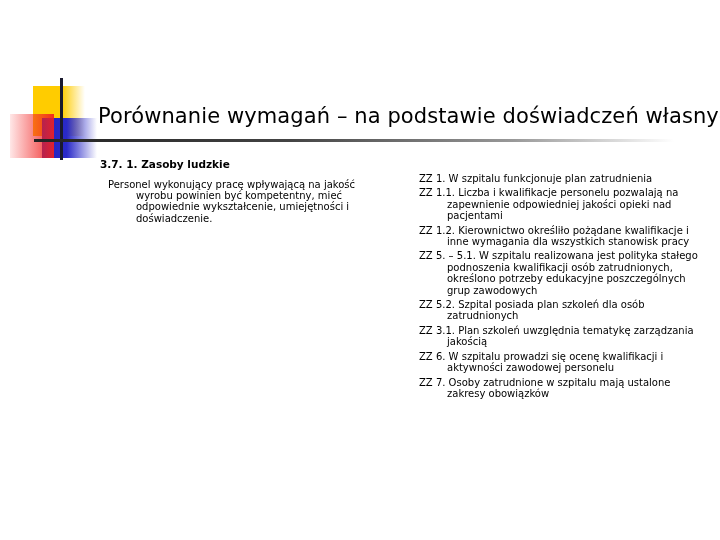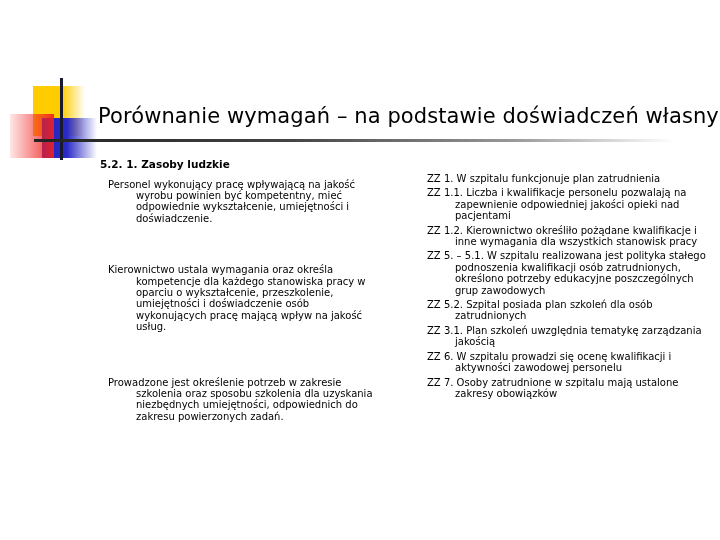--- a/index.html
+++ b/index.html
@@ -18,44 +18,42 @@
     background:linear-gradient(to right,#222 0%,#444 40%,#999 75%,rgba(255,255,255,0) 100%); }
   .title { position:absolute; left:98px; top:104px; font-size:21px; color:#000000;
            white-space:nowrap; letter-spacing:0.1px; }
   .col { position:absolute; top:158px; font-size:10px; line-height:11.4px; }
   .col-left { left:100px; width:285px; }
   .col-right { left:411px; width:300px; top:173px; }
   .hd { font-weight:bold; font-size:10.5px; line-height:12.5px; }
   .para { padding-left:28px; text-indent:-28px; margin:8px; }
   .gap { height:12px; }
   .gap-s { height:4px; }
-  .zz { padding-left:28px; text-indent:-28px; margin:0 0 3px 16px; }
+  .zz { padding-left:28px; text-indent:-28px; margin:0 0 3px 8px; }
 </style>
 </head>
 <body>
 
 <div>
   <div class="deco sq-yellow"></div>
   <div class="deco sq-blue"></div>
   <div class="deco sq-red"></div>
   <div class="deco vline"></div>
   <div class="deco hline"></div>
 
   <div class="title">Porównanie wymagań – na podstawie doświadczeń własnych</div>
 
   <div class="col col-left">
-    <div class="hd">5.2. 1. Zasoby ludzkie</div>
+    <div class="hd">3.7. 1. Zasoby ludzkie</div>
     <p class="para">Personel wykonujący pracę wpływającą na jakość wyrobu powinien być kompetentny, mieć odpowiednie wykształcenie, umiejętności i doświadczenie.</p>
     <div class="gap"></div>
     <div class="gap"></div>
-    <p class="para">Kierownictwo ustala wymagania oraz określa kompetencje dla każdego stanowiska pracy w oparciu o wykształcenie, przeszkolenie, umiejętności i doświadczenie osób wykonujących pracę mającą wpływ na jakość usług.</p>
     <div class="gap"></div>
     <div class="gap"></div>
     <div class="gap-s"></div>
-    <p class="para">Prowadzone jest określenie potrzeb w zakresie szkolenia oraz sposobu szkolenia dla uzyskania niezbędnych umiejętności, odpowiednich do zakresu powierzonych zadań.</p>
   </div>
 
   <div class="col col-right">
     <p class="zz">ZZ 1. W szpitalu funkcjonuje plan zatrudnienia</p>
     <p class="zz">ZZ 1.1. Liczba i kwalifikacje personelu pozwalają na zapewnienie odpowiedniej jakości opieki nad pacjentami</p>
     <p class="zz">ZZ 1.2. Kierownictwo określiło pożądane kwalifikacje i inne wymagania dla wszystkich stanowisk pracy</p>
     <p class="zz">ZZ 5. – 5.1. W szpitalu realizowana jest polityka stałego podnoszenia kwalifikacji osób zatrudnionych, określono potrzeby edukacyjne poszczególnych grup zawodowych</p>
     <p class="zz">ZZ 5.2. Szpital posiada plan szkoleń dla osób zatrudnionych</p>
     <p class="zz">ZZ 3.1. Plan szkoleń uwzględnia tematykę zarządzania jakością</p>
     <p class="zz">ZZ 6. W szpitalu prowadzi się ocenę kwalifikacji i aktywności zawodowej personelu</p>

